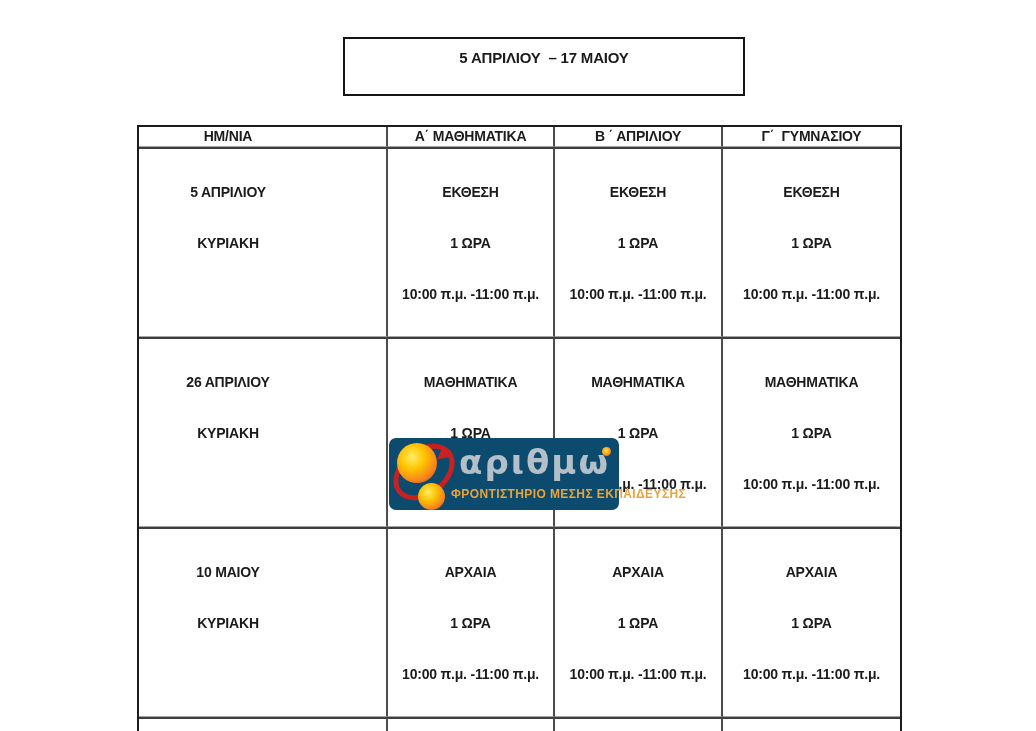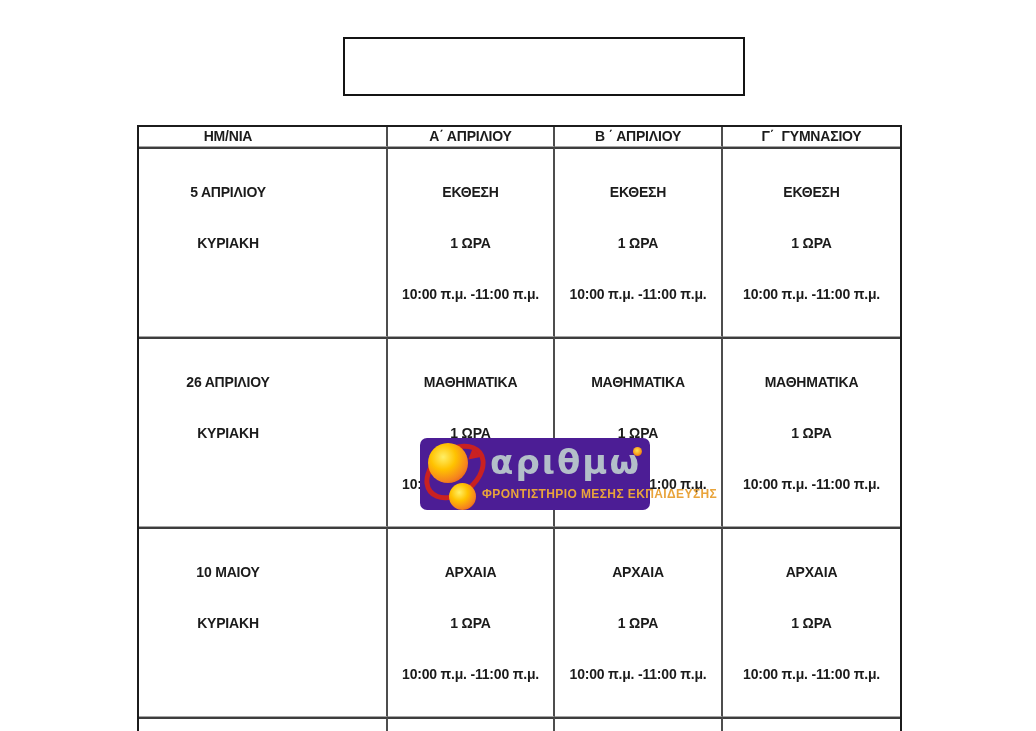--- a/index.html
+++ b/index.html
@@ -67,23 +67,23 @@
     margin-top: 36px;
   }
   table.schedule th:last-child, table.schedule td:last-child { border-right: none; }
   table.schedule tr:last-child td { border-bottom: none; }
   table.schedule th.c-date, table.schedule td.c-date { padding-right: 69px; }
   .cell-line { height: 19px; line-height: 19px; }
 
   
   .logo {
     position: absolute;
-    left: 420px; top: 438px;
+    left: 389px; top: 438px;
     width: 230px; height: 72px;
-    background: #4c1d95;
+    background: #0c4a6e;
     border-radius: 7px;
   }
   .logo-ring {
     position: absolute;
     left: 1px; top: 10px;
     width: 68px; height: 48px;
     border: 5px solid #c92121;
     border-radius: 50%;
     transform: rotate(-38deg);
   }
@@ -135,34 +135,35 @@
     letter-spacing: 0.4px;
     color: #e9a43b;
     text-align: left;
     white-space: pre;
   }
 </style>
 </head>
 <body>
 
 <div class="title-box">
+  <div class="title-line">5 ΑΠΡΙΛΙΟΥ  – 17 ΜΑΙΟΥ</div>
 </div>
 
 <div class="table-wrap">
   <table class="schedule">
     <colgroup>
       <col style="width:249px">
         <col style="width:167px">
         <col style="width:168px">
         <col>
     </colgroup>
     <tbody>
         <tr>
       <th class="c-date">ΗΜ/ΝΙΑ</th>
-      <th>Α΄ ΑΠΡΙΛΙΟΥ</th>
+      <th>Α΄ ΜΑΘΗΜΑΤΙΚΑ</th>
       <th>Β ΄ ΑΠΡΙΛΙΟΥ</th>
       <th>Γ΄  ΓΥΜΝΑΣΙΟΥ</th>
     </tr>
 
     <tr>
       <td class="c-date">
         <div class="cell-line">5 ΑΠΡΙΛΙΟΥ</div>
         <div class="cell-line">ΚΥΡΙΑΚΗ</div>
         <div class="cell-line"></div>
       </td>

